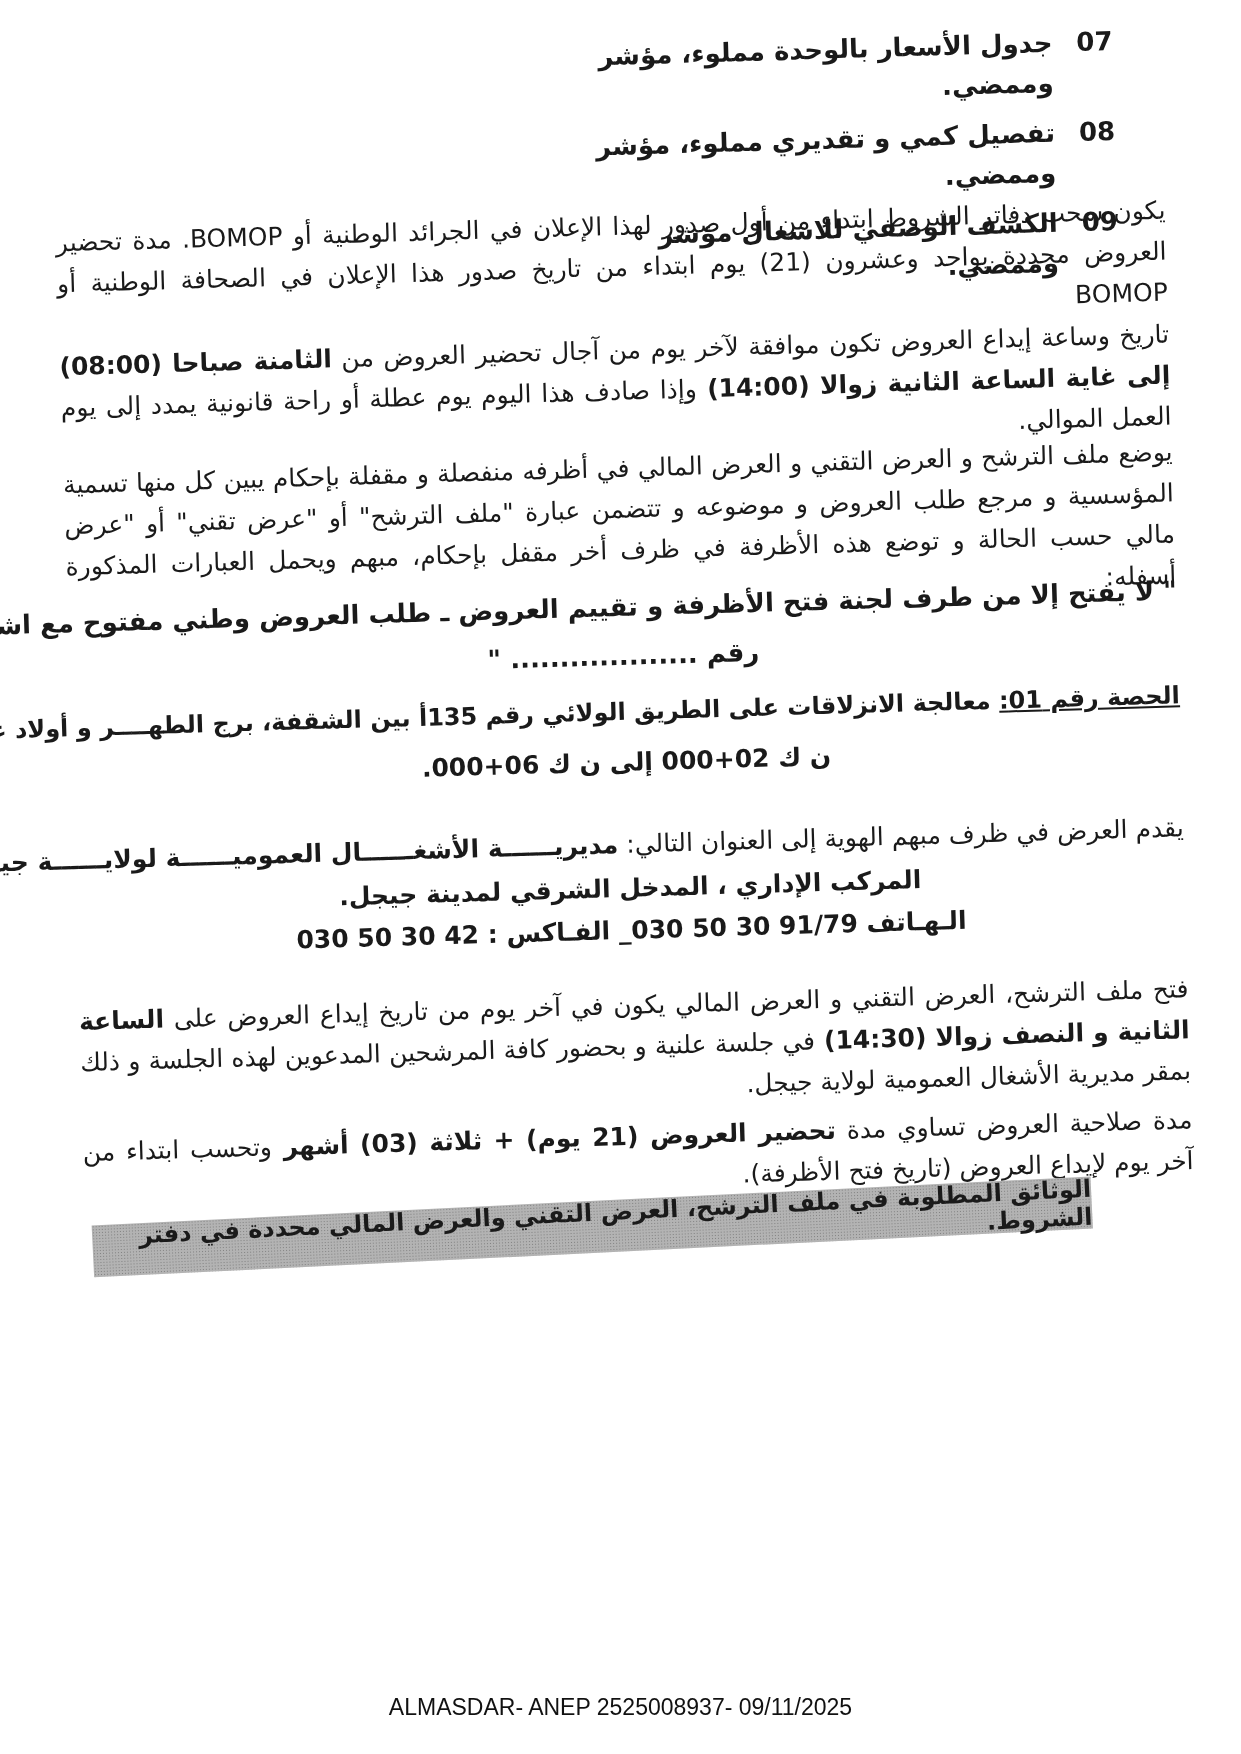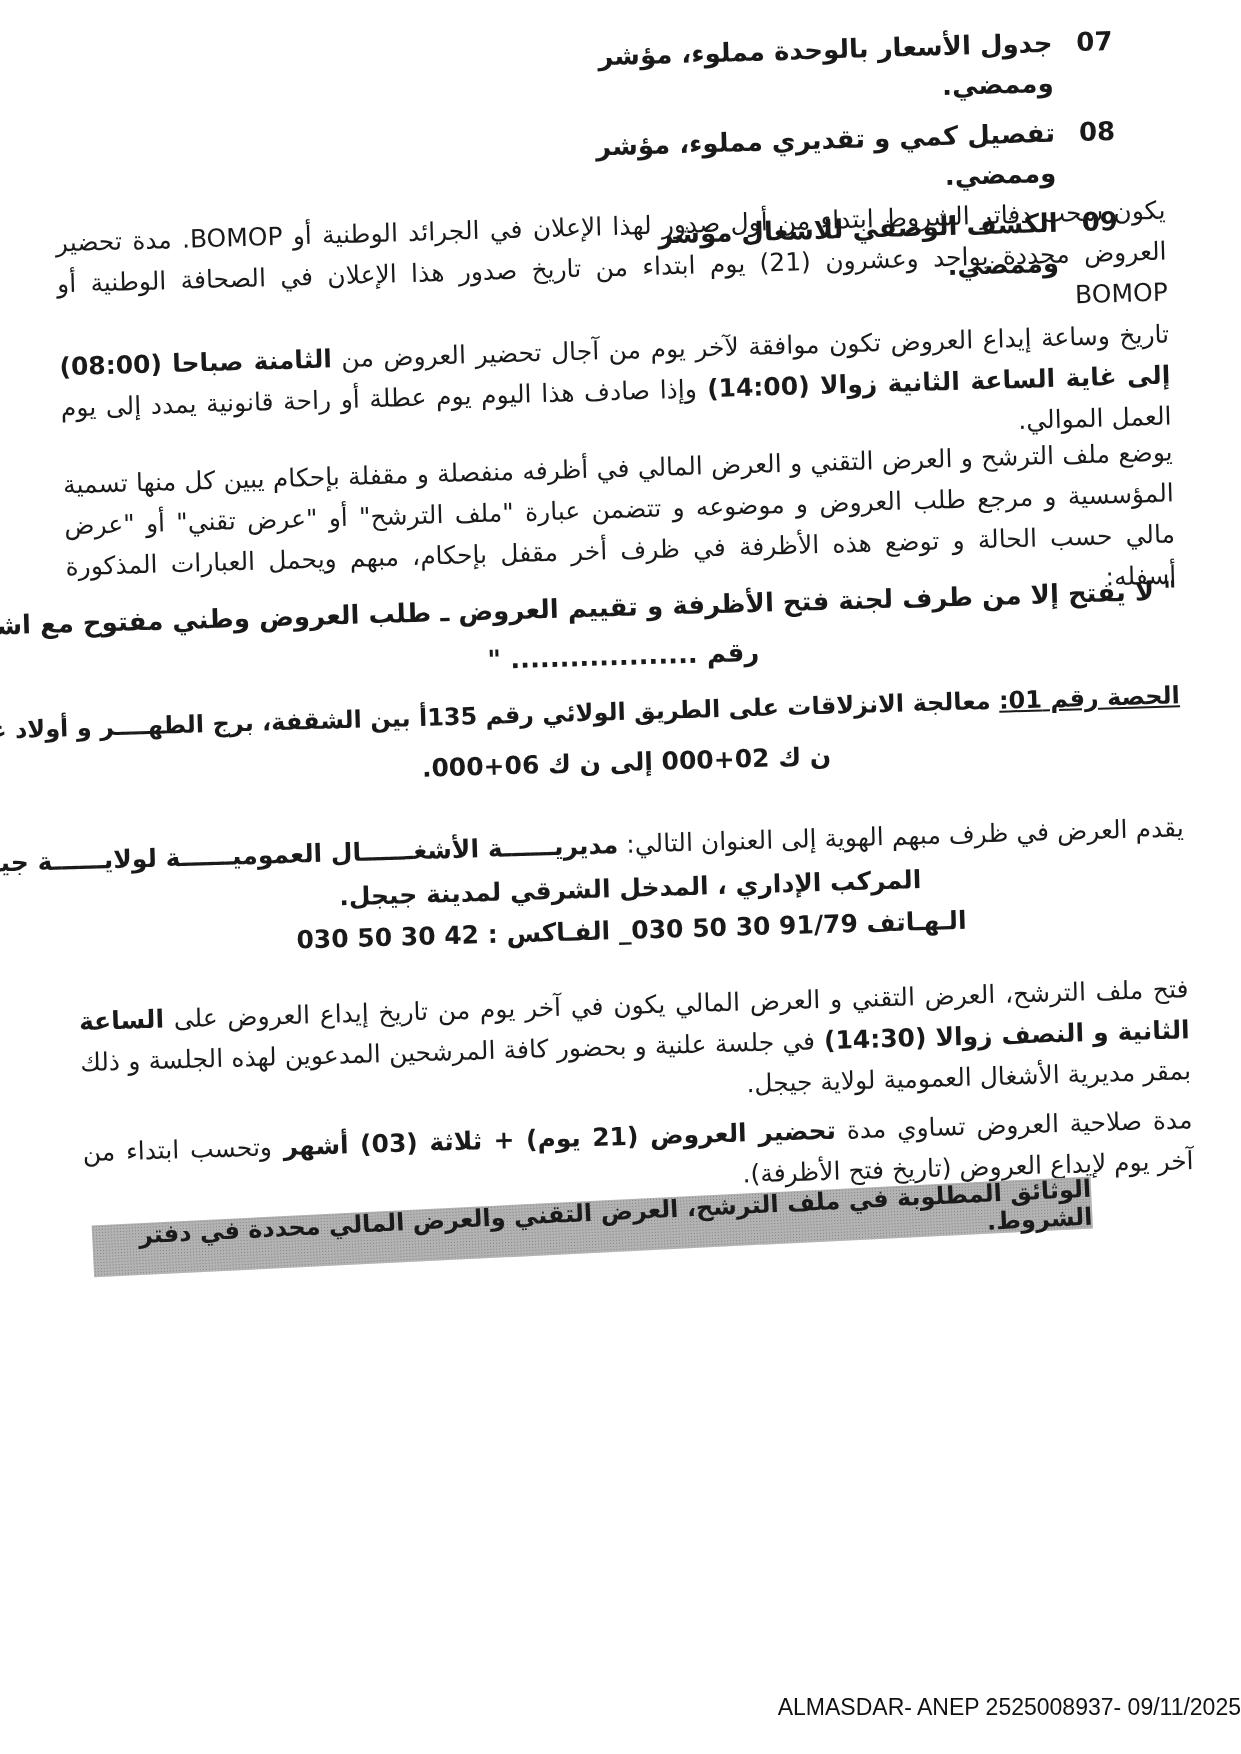--- a/index.html
+++ b/index.html
@@ -49,21 +49,21 @@
     background-color:#b3b3b3;
     background-image:radial-gradient(rgba(0,0,0,.28) 1px, transparent 1px);
     background-size:3px 3px;
     display:flex;align-items:center;justify-content:center;
     direction:rtl;
     font-size:24px;font-weight:bold;
   }
 
   .footer{
     position:absolute;top:1694px;left:0;width:100%;
-    direction:ltr;text-align:right;
+    direction:ltr;text-align:center;
     font-family:"Liberation Sans",sans-serif;
     font-size:23px;color:#111;
   }
 </style>
 </head>
 <body>
 
 <div class="page">
   <div class="scan">
 

